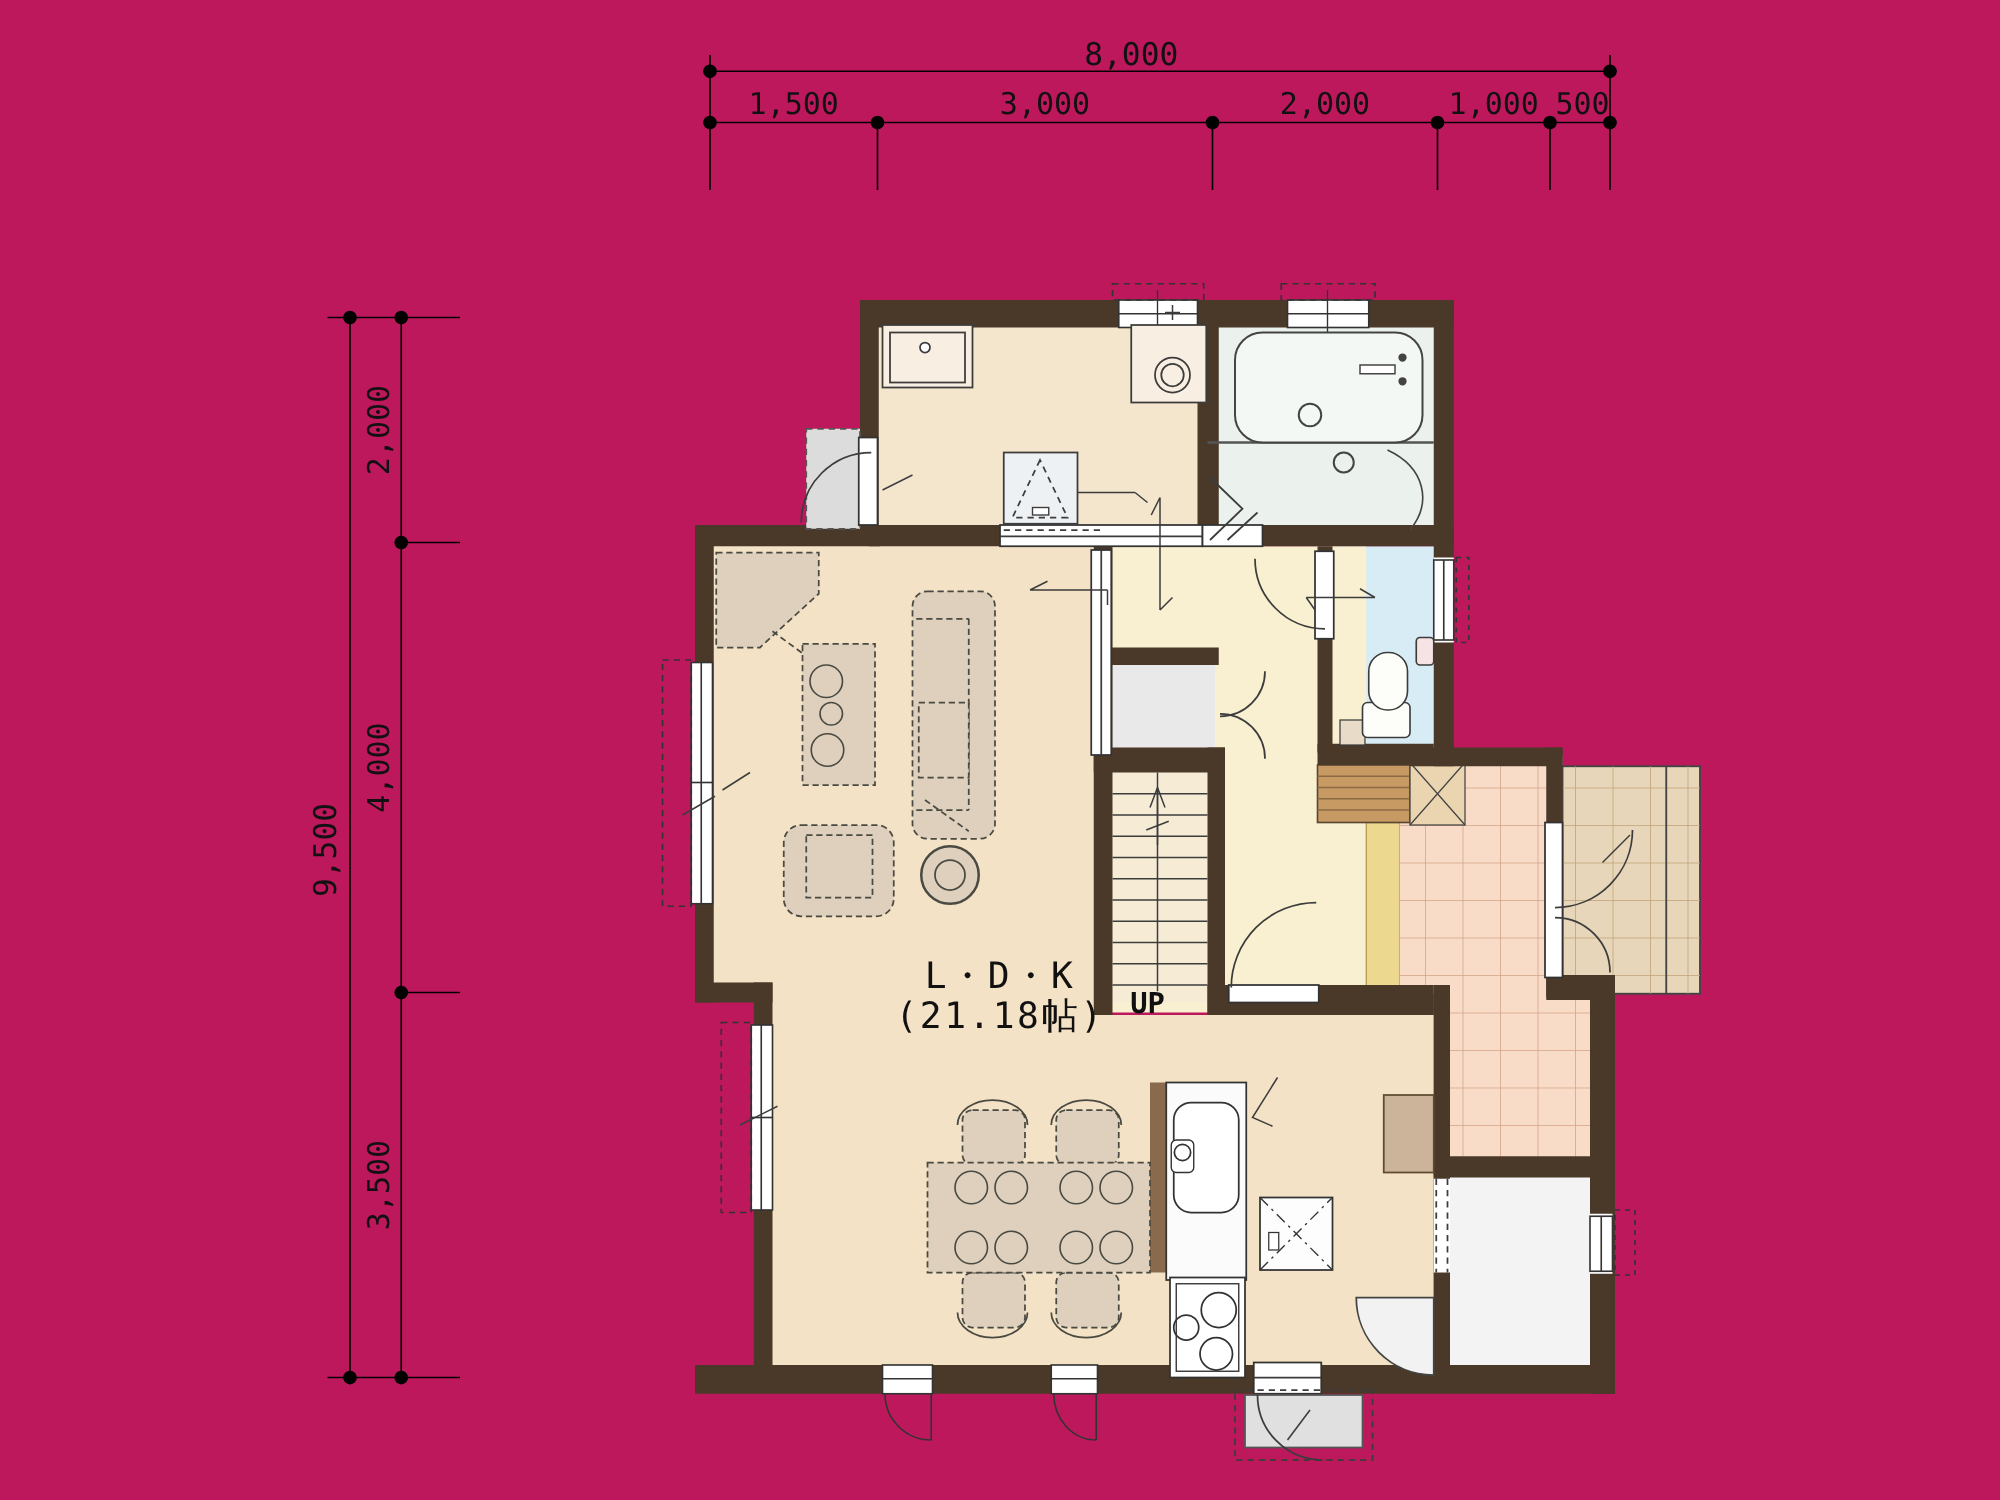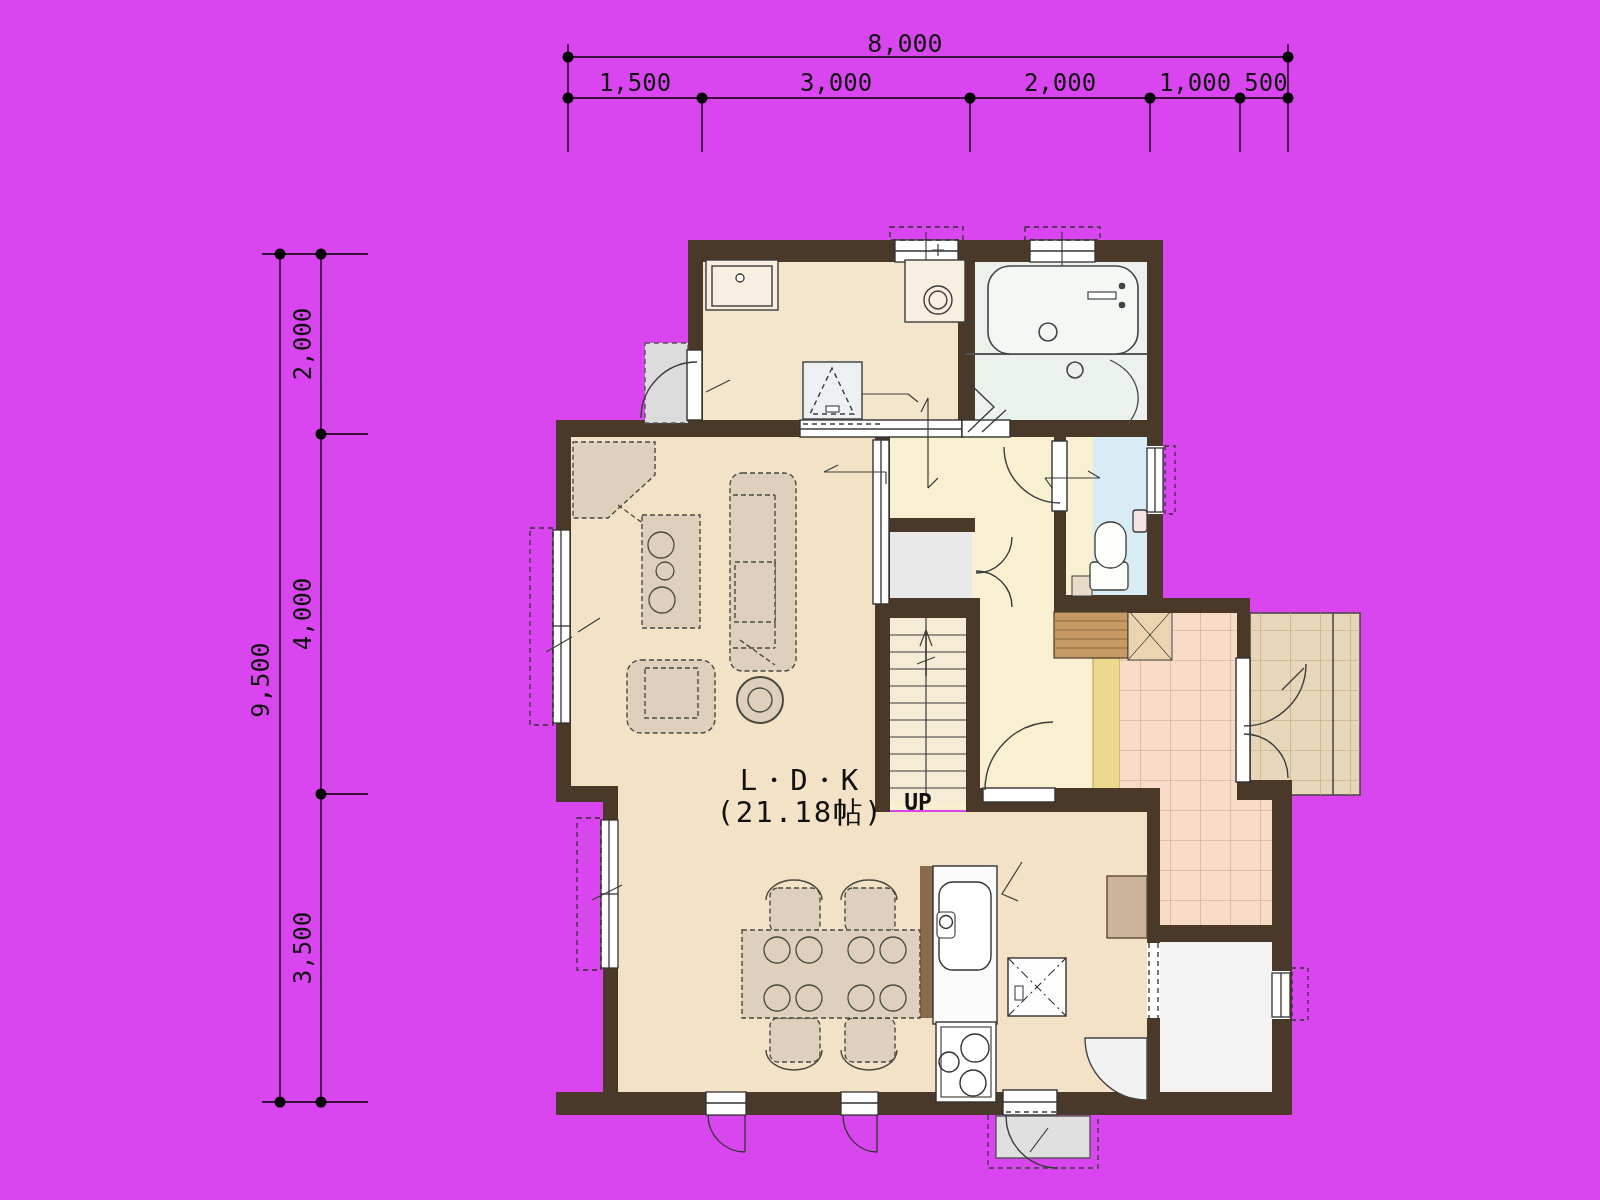--- a/index.html
+++ b/index.html
@@ -1,16 +1,16 @@
 <!DOCTYPE html>
 <html><head>
 <meta charset="utf-8">
 <style>
   html,body{margin:0;padding:0;background:#ffffff;}
-  #canvas{position:relative;width:1600px;height:1200px;background:#d946ef;overflow:hidden;
+  #canvas{position:relative;width:1600px;height:1200px;background:#be185d;overflow:hidden;
           font-family:"DejaVu Sans Mono","Liberation Mono",monospace;}
   svg{position:absolute;left:0;top:0;}
   text{fill:#111;}
   .dimtxt{font-size:24px;font-family:"DejaVu Sans Mono","Liberation Mono",monospace;}
   .dimbig{font-size:25px;font-family:"DejaVu Sans Mono","Liberation Mono",monospace;}
   .roomtxt{font-size:29px;letter-spacing:2px;font-family:"DejaVu Sans Mono","Liberation Mono",monospace;}
   .uptxt{font-size:23px;font-weight:bold;font-family:"DejaVu Sans Mono","Liberation Mono",monospace;}
 </style>
 </head>
 <body>

